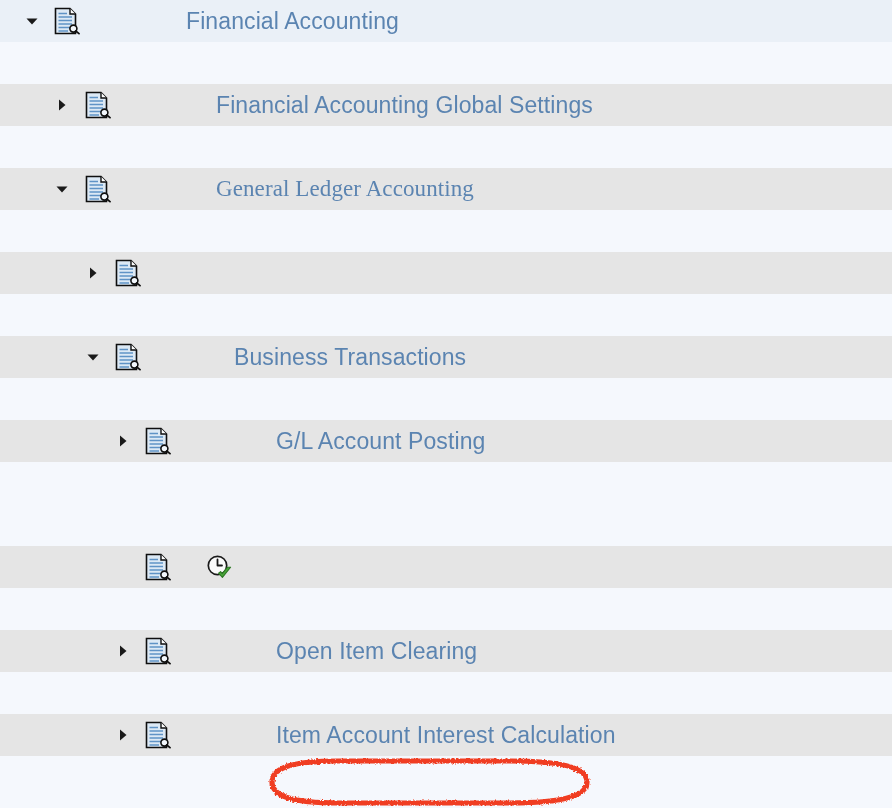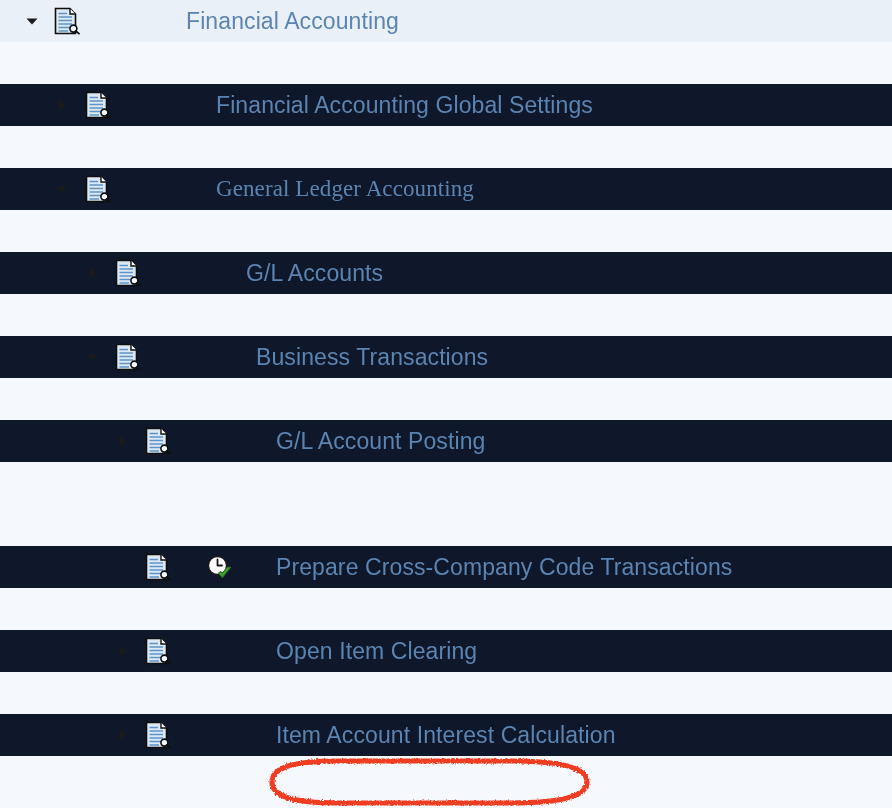--- a/index.html
+++ b/index.html
@@ -17,21 +17,21 @@
   #tree {
     position: relative;
     width: 892px;
     height: 808px;
   }
 
   .row {
     position: relative;
     height: 42px;
     width: 892px;
-    background: #0f172a;
+    background: #e5e5e5;
     box-sizing: border-box;
   }
   .row.selected {
     background: #eaf0f7;
   }
 
   
   .arrow {
     position: absolute;
     top: 50%;
@@ -176,21 +176,20 @@
             <line x1="4.5" y1="10" x2="18" y2="10"></line>
             <line x1="4.5" y1="13.5" x2="18" y2="13.5"></line>
             <line x1="4.5" y1="17" x2="18" y2="17"></line>
             <line x1="4.5" y1="20.5" x2="18" y2="20.5"></line>
             <line x1="4.5" y1="24" x2="14" y2="24"></line>
           </g>
           <circle cx="19.4" cy="21.6" r="3.5" fill="#f2f7fc" stroke="#0f0f0f" stroke-width="1.6"></circle>
           <path d="M21.7 24 L25 26.6" stroke="#0f0f0f" stroke-width="1.8" stroke-linecap="round"></path>
         </svg>
       </span>
-      <span class="label" style="left: 246px;">G/L Accounts</span>
     </div>
     <div class="row" style="top: 168px;">
       <span class="arrow" style="left: 85px;">
         <svg width="16" height="16" viewBox="0 0 16 16" xmlns="http://www.w3.org/2000/svg">
           <path d="M2.5 5.5 L13.5 5.5 L8 11.5 Z" fill="#1a1a1a"></path>
         </svg>
       </span>
       <span class="doc-icon" style="left: 115px;">
         <svg width="26" height="28" viewBox="0 0 26 28" xmlns="http://www.w3.org/2000/svg">
           <path d="M1.5 1.5 L16 1.5 L21.5 7 L21.5 26.5 L1.5 26.5 Z" fill="#dce9f5" stroke="#0f0f0f" stroke-width="1.6"></path>
@@ -200,21 +199,21 @@
             <line x1="4.5" y1="10" x2="18" y2="10"></line>
             <line x1="4.5" y1="13.5" x2="18" y2="13.5"></line>
             <line x1="4.5" y1="17" x2="18" y2="17"></line>
             <line x1="4.5" y1="20.5" x2="18" y2="20.5"></line>
             <line x1="4.5" y1="24" x2="14" y2="24"></line>
           </g>
           <circle cx="19.4" cy="21.6" r="3.5" fill="#f2f7fc" stroke="#0f0f0f" stroke-width="1.6"></circle>
           <path d="M21.7 24 L25 26.6" stroke="#0f0f0f" stroke-width="1.8" stroke-linecap="round"></path>
         </svg>
       </span>
-      <span class="label" style="left: 256px;">Business Transactions</span>
+      <span class="label" style="left: 234px;">Business Transactions</span>
     </div>
     <div class="row" style="top: 210px; padding-left: 11px;">
       <span class="arrow" style="left: 115px;">
         <svg width="16" height="16" viewBox="0 0 16 16" xmlns="http://www.w3.org/2000/svg">
           <path d="M5 2.5 L5 13.5 L11.5 8 Z" fill="#1a1a1a"></path>
         </svg>
       </span>
       <span class="doc-icon" style="left: 145px;">
         <svg width="26" height="28" viewBox="0 0 26 28" xmlns="http://www.w3.org/2000/svg">
           <path d="M1.5 1.5 L16 1.5 L21.5 7 L21.5 26.5 L1.5 26.5 Z" fill="#dce9f5" stroke="#0f0f0f" stroke-width="1.6"></path>
@@ -250,21 +249,20 @@
           <path d="M21.7 24 L25 26.6" stroke="#0f0f0f" stroke-width="1.8" stroke-linecap="round"></path>
         </svg>
       </span>
       <span class="clock-icon" style="left: 205px;">
         <svg width="28" height="26" viewBox="0 0 28 26" xmlns="http://www.w3.org/2000/svg">
           <circle cx="12.5" cy="11.5" r="9.2" fill="#fbfbfb" stroke="#1a1a1a" stroke-width="1.7"></circle>
           <path d="M12.5 5.4 L12.5 11.5 L17 11.5" fill="none" stroke="#1a1a1a" stroke-width="1.8" stroke-linecap="round" stroke-linejoin="round"></path>
           <path d="M13.6 19.2 L17.4 23.4 L25.6 13.2 L22.6 13.2 L17.2 19.6 L15.6 17.6 Z" fill="#4aa83a" stroke="#2f7a26" stroke-width="1.1" stroke-linejoin="round"></path>
         </svg>
       </span>
-      <span class="label" style="left: 276px;">Prepare Cross-Company Code Transactions</span>
     </div>
     <div class="row" style="top: 336px;">
       <span class="arrow" style="left: 115px;">
         <svg width="16" height="16" viewBox="0 0 16 16" xmlns="http://www.w3.org/2000/svg">
           <path d="M5 2.5 L5 13.5 L11.5 8 Z" fill="#1a1a1a"></path>
         </svg>
       </span>
       <span class="doc-icon" style="left: 145px;">
         <svg width="26" height="28" viewBox="0 0 26 28" xmlns="http://www.w3.org/2000/svg">
           <path d="M1.5 1.5 L16 1.5 L21.5 7 L21.5 26.5 L1.5 26.5 Z" fill="#dce9f5" stroke="#0f0f0f" stroke-width="1.6"></path>

